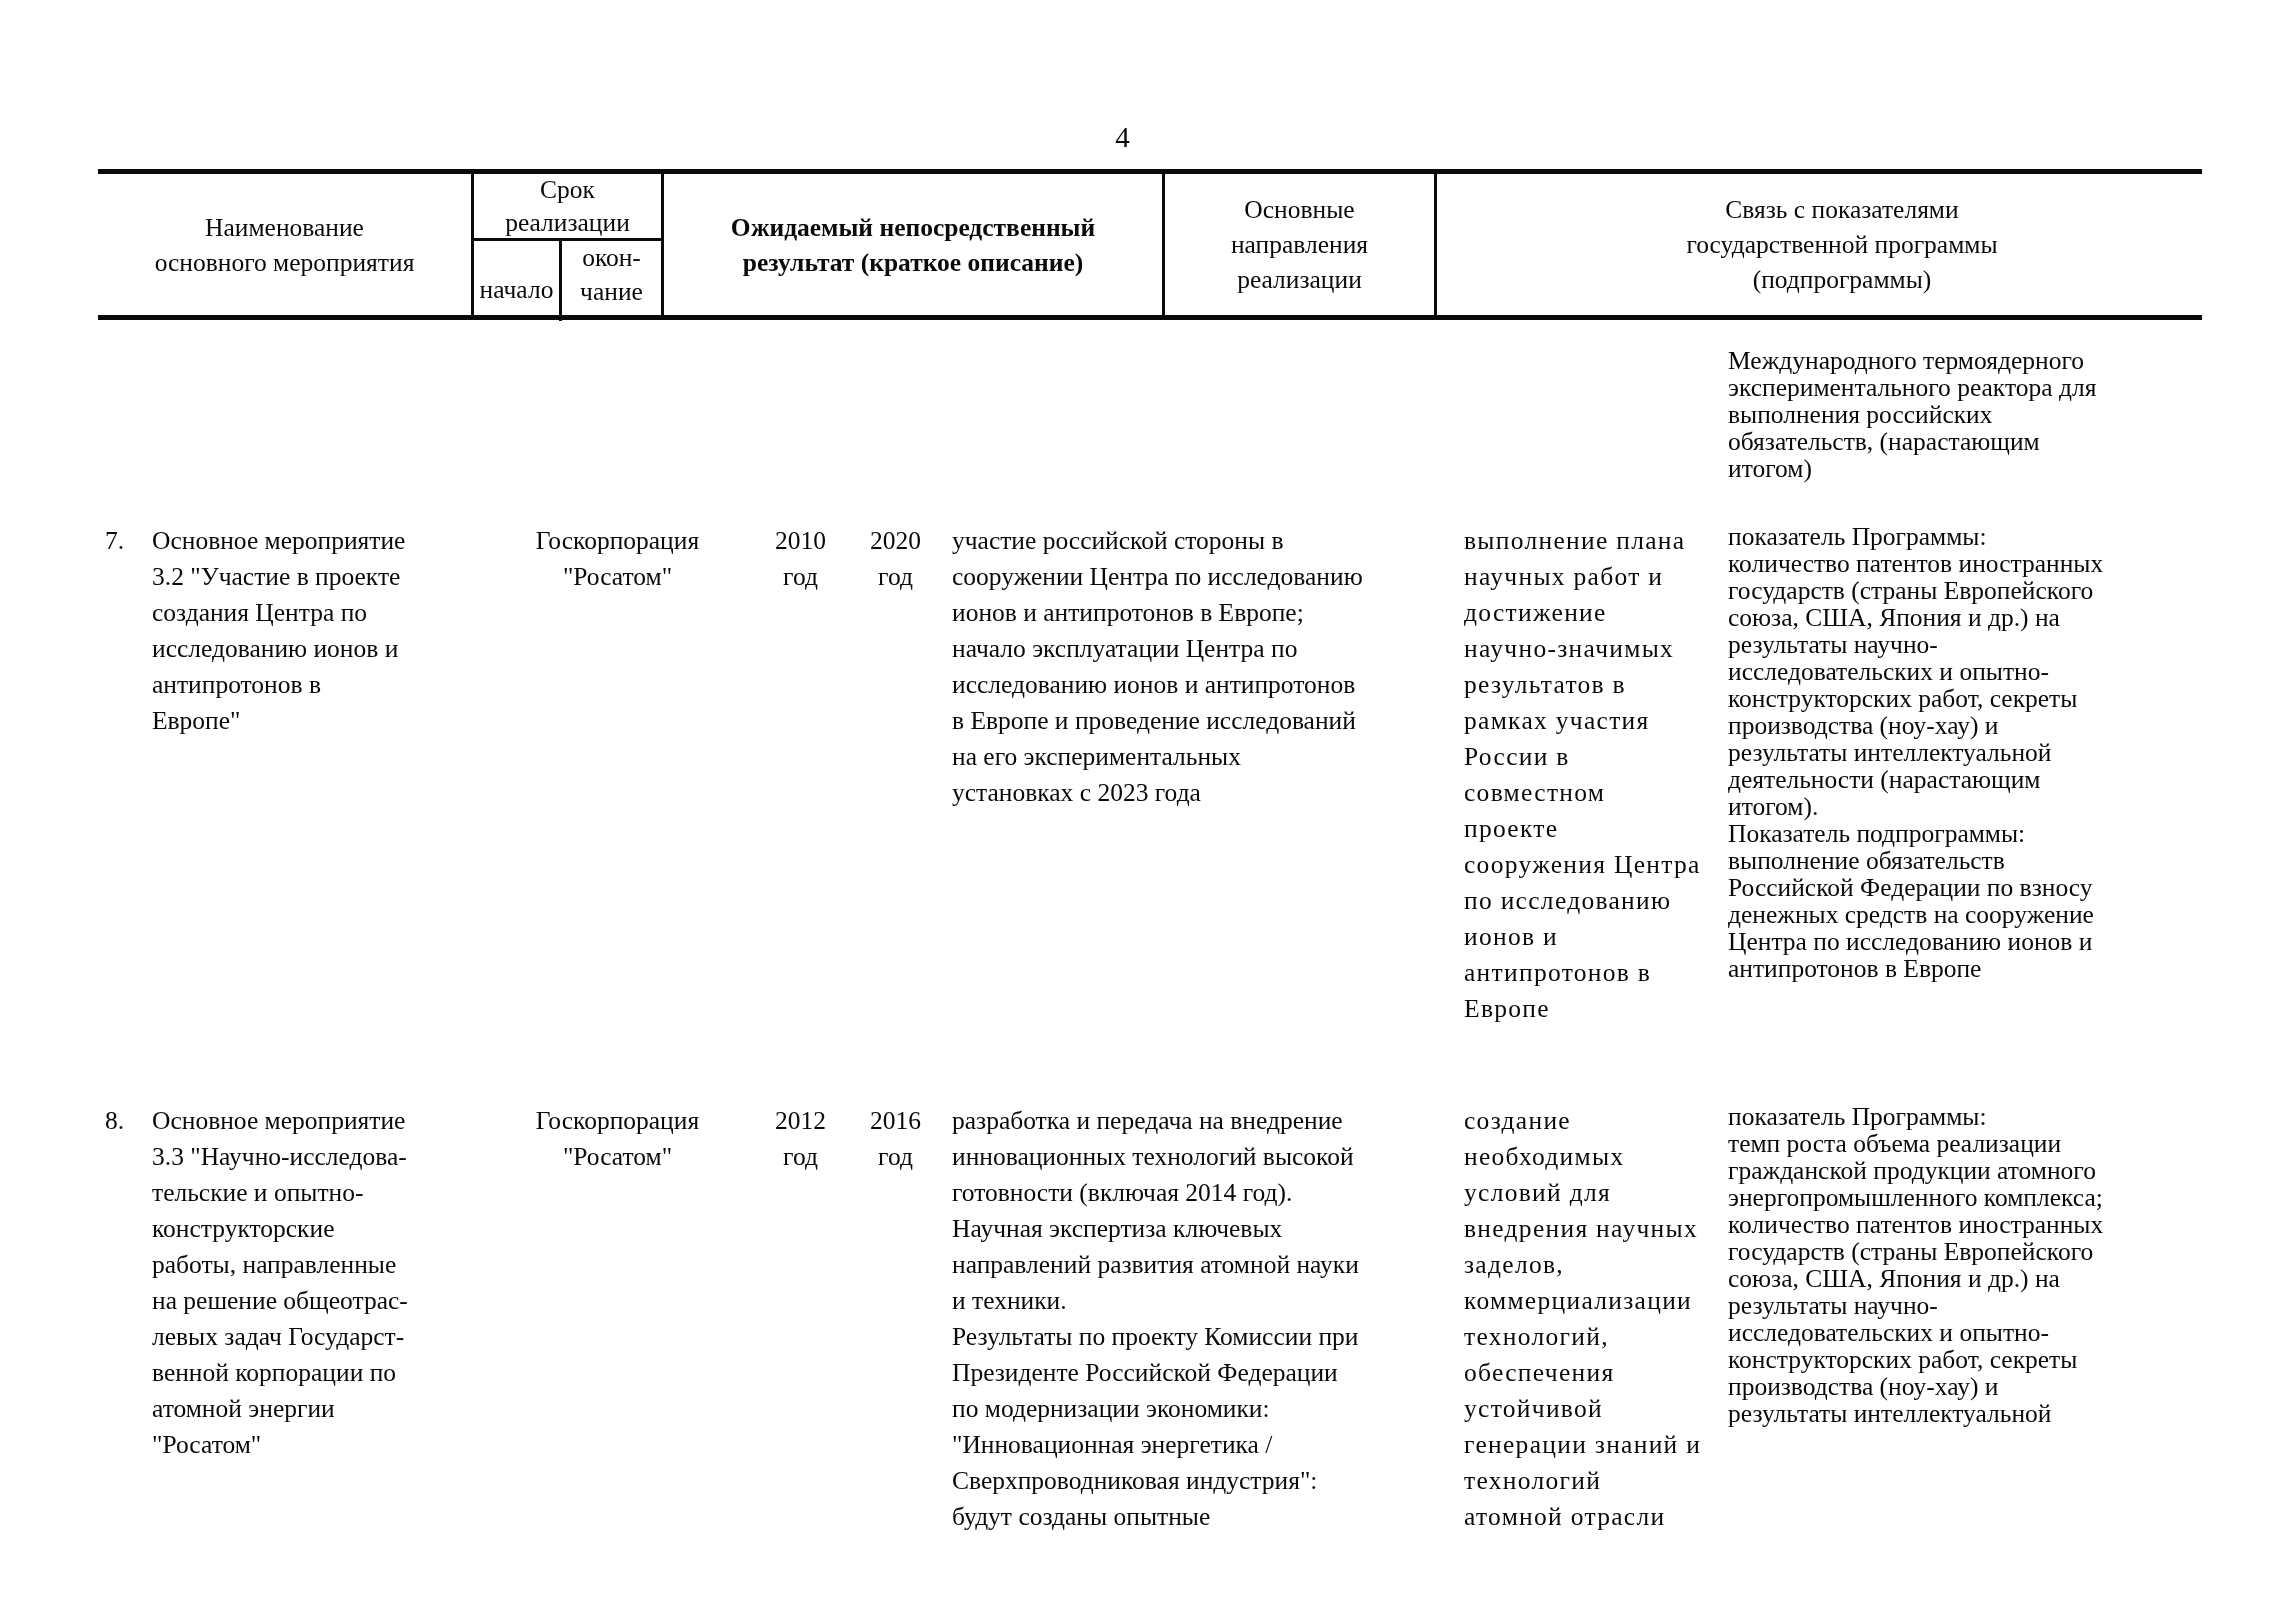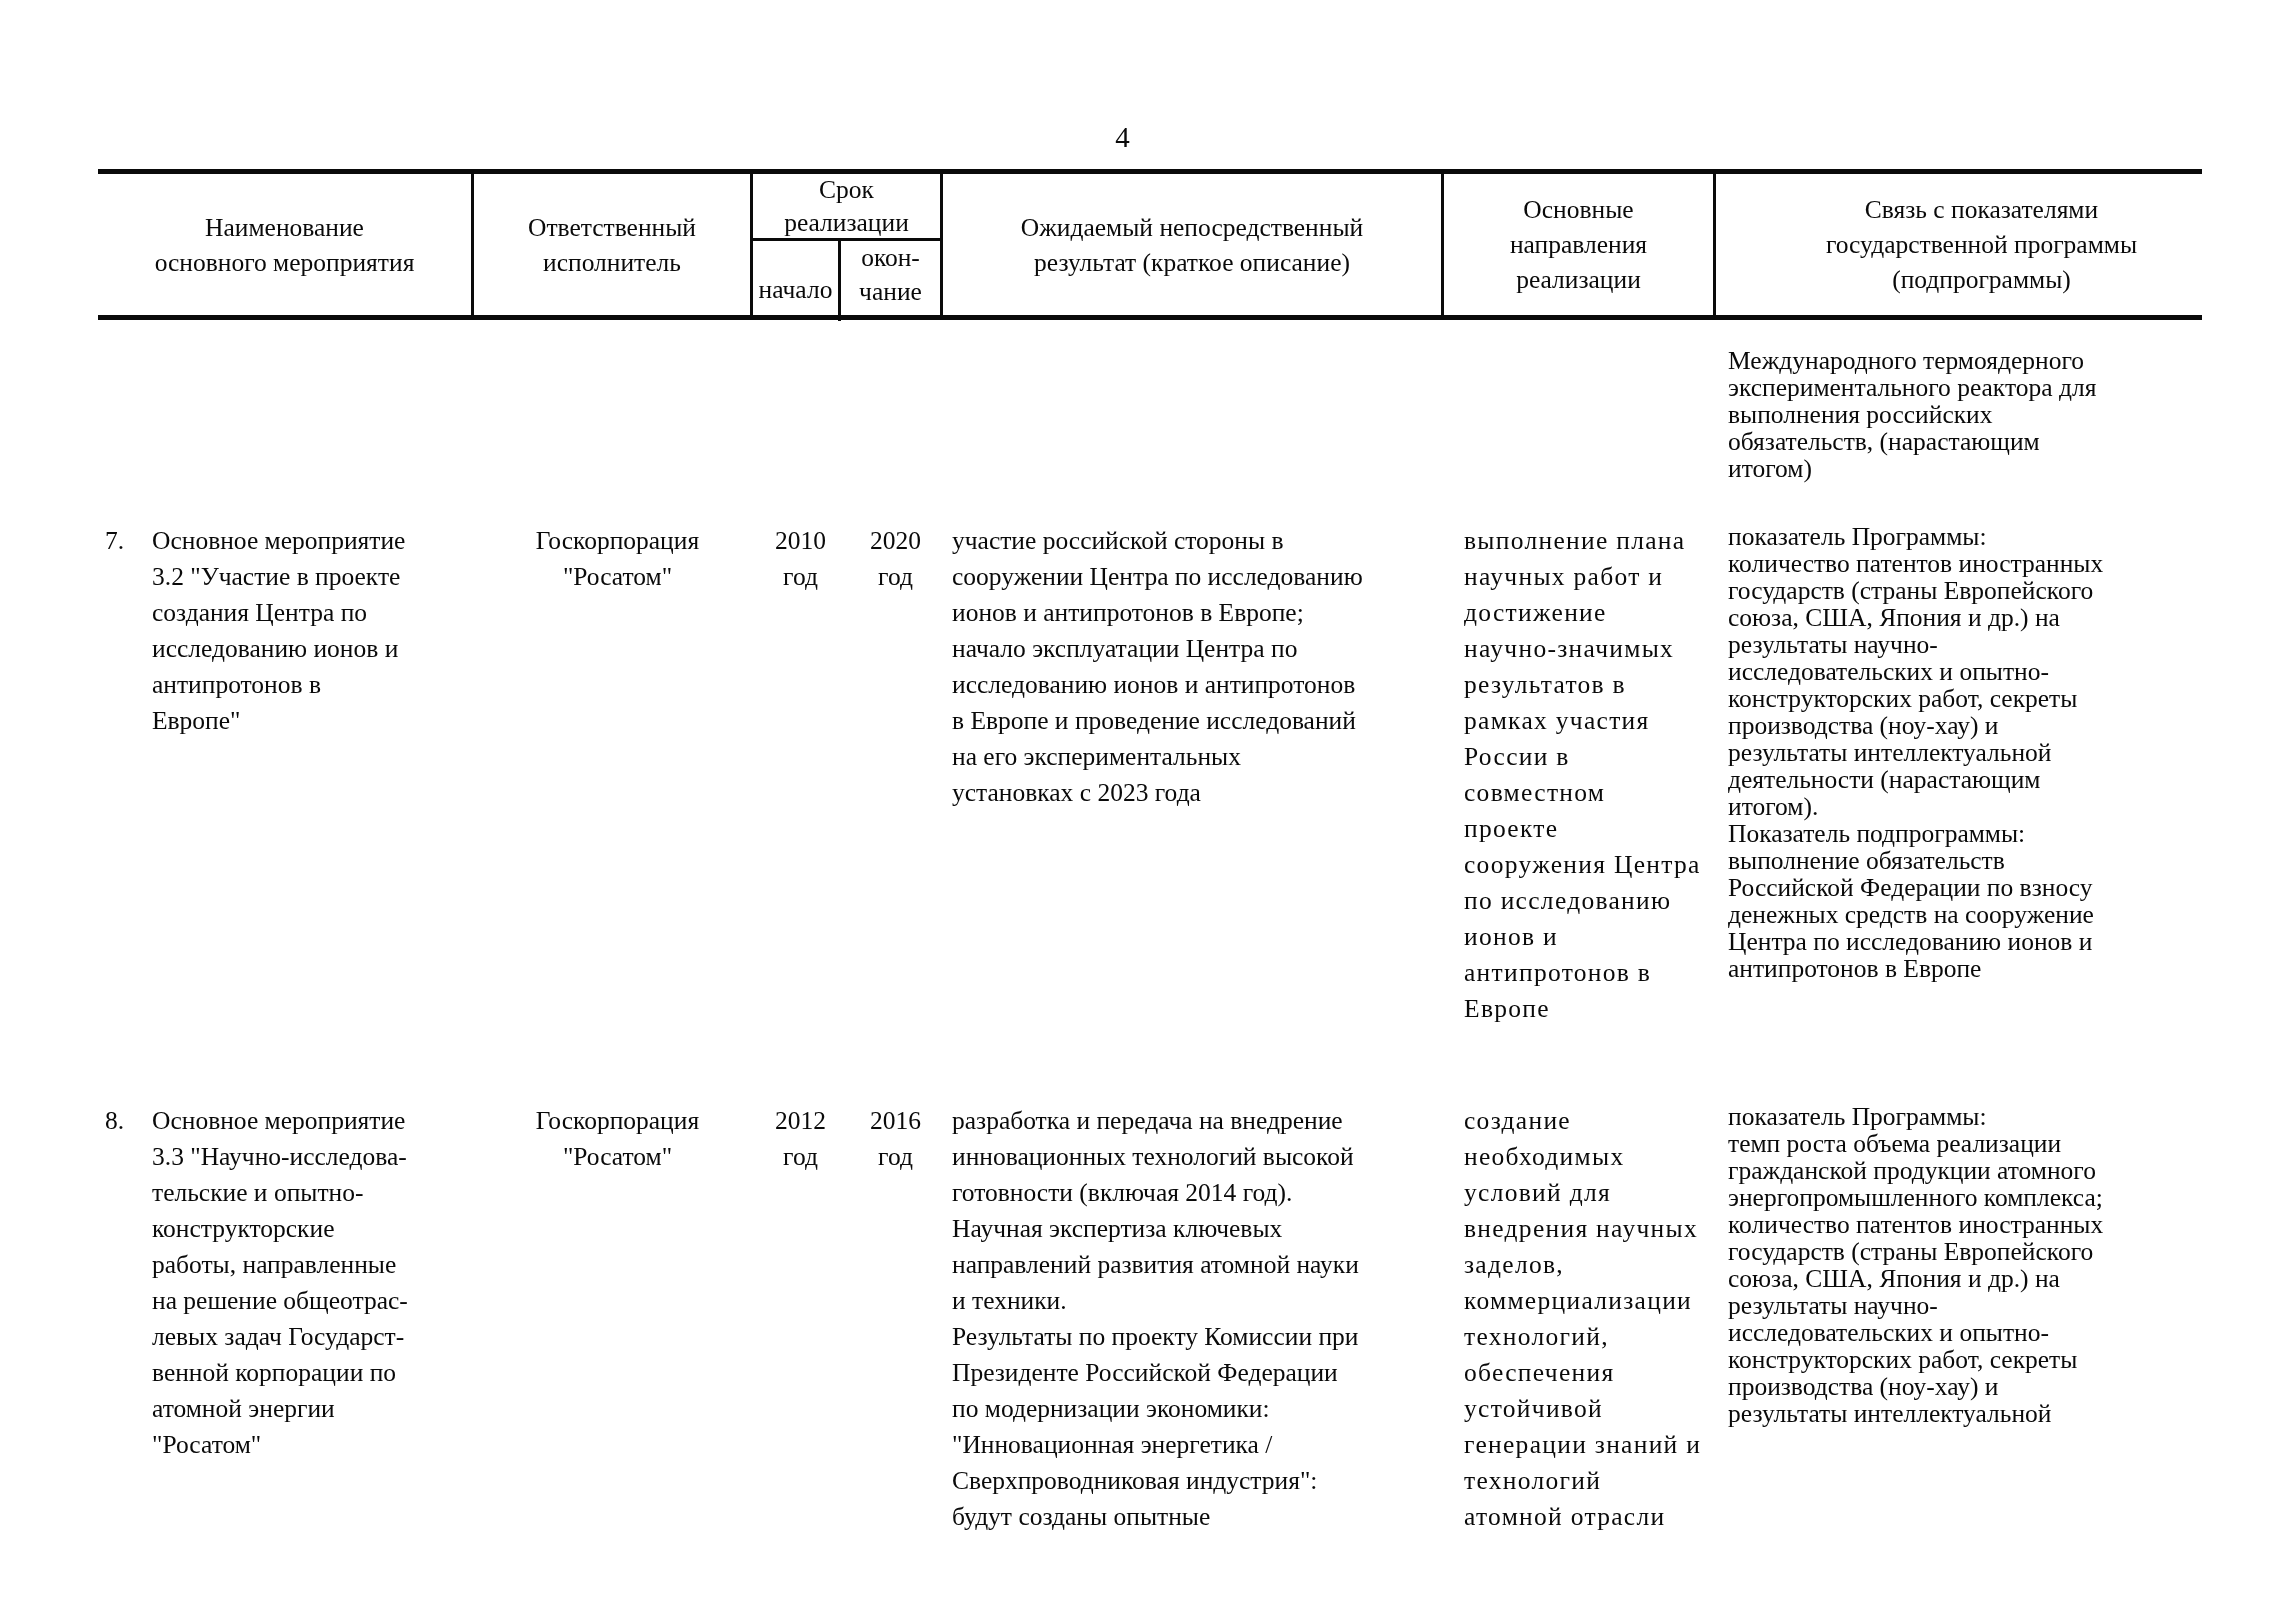--- a/index.html
+++ b/index.html
@@ -32,21 +32,21 @@
     box-sizing:border-box;
     border-right:3.3px solid #0a0a0a;
     display:flex;align-items:center;justify-content:center;
     text-align:center;
     white-space:pre-line;
     line-height:35px;
   }
   .hc1{width:376px;}
   .hc2{width:279px;}
   .hc-srok{width:190px;display:flex;flex-direction:column;box-sizing:border-box;border-right:3.3px solid #0a0a0a;}
-  .hc5{width:501px;}
+  .hc5{width:501px;font-weight:bold;}
   .hc6{width:272px;}
   .hc7{flex:1;border-right:none;margin-left:45px;}
   .srok-title{
     height:67px;
     box-sizing:border-box;
     border-bottom:3.3px solid #0a0a0a;
     display:flex;align-items:center;justify-content:center;
     text-align:center;white-space:pre-line;line-height:33px;
   }
   .srok-sub{flex:1;display:flex;}
@@ -85,22 +85,20 @@
 </head>
 <body>
 
 <div class="page">
 
   <div class="page-number">4</div>
 
   <div class="thead">
     <div class="hcell hc1">Наименование
 основного мероприятия</div>
-    <div class="hcell hc2">Ответственный
-исполнитель</div>
     <div class="hc-srok">
       <div class="srok-title">Срок
 реализации</div>
       <div class="srok-sub">
         <div class="sub-start">начало</div>
         <div class="sub-end">окон-
 чание</div>
       </div>
     </div>
     <div class="hcell hc5">Ожидаемый непосредственный

